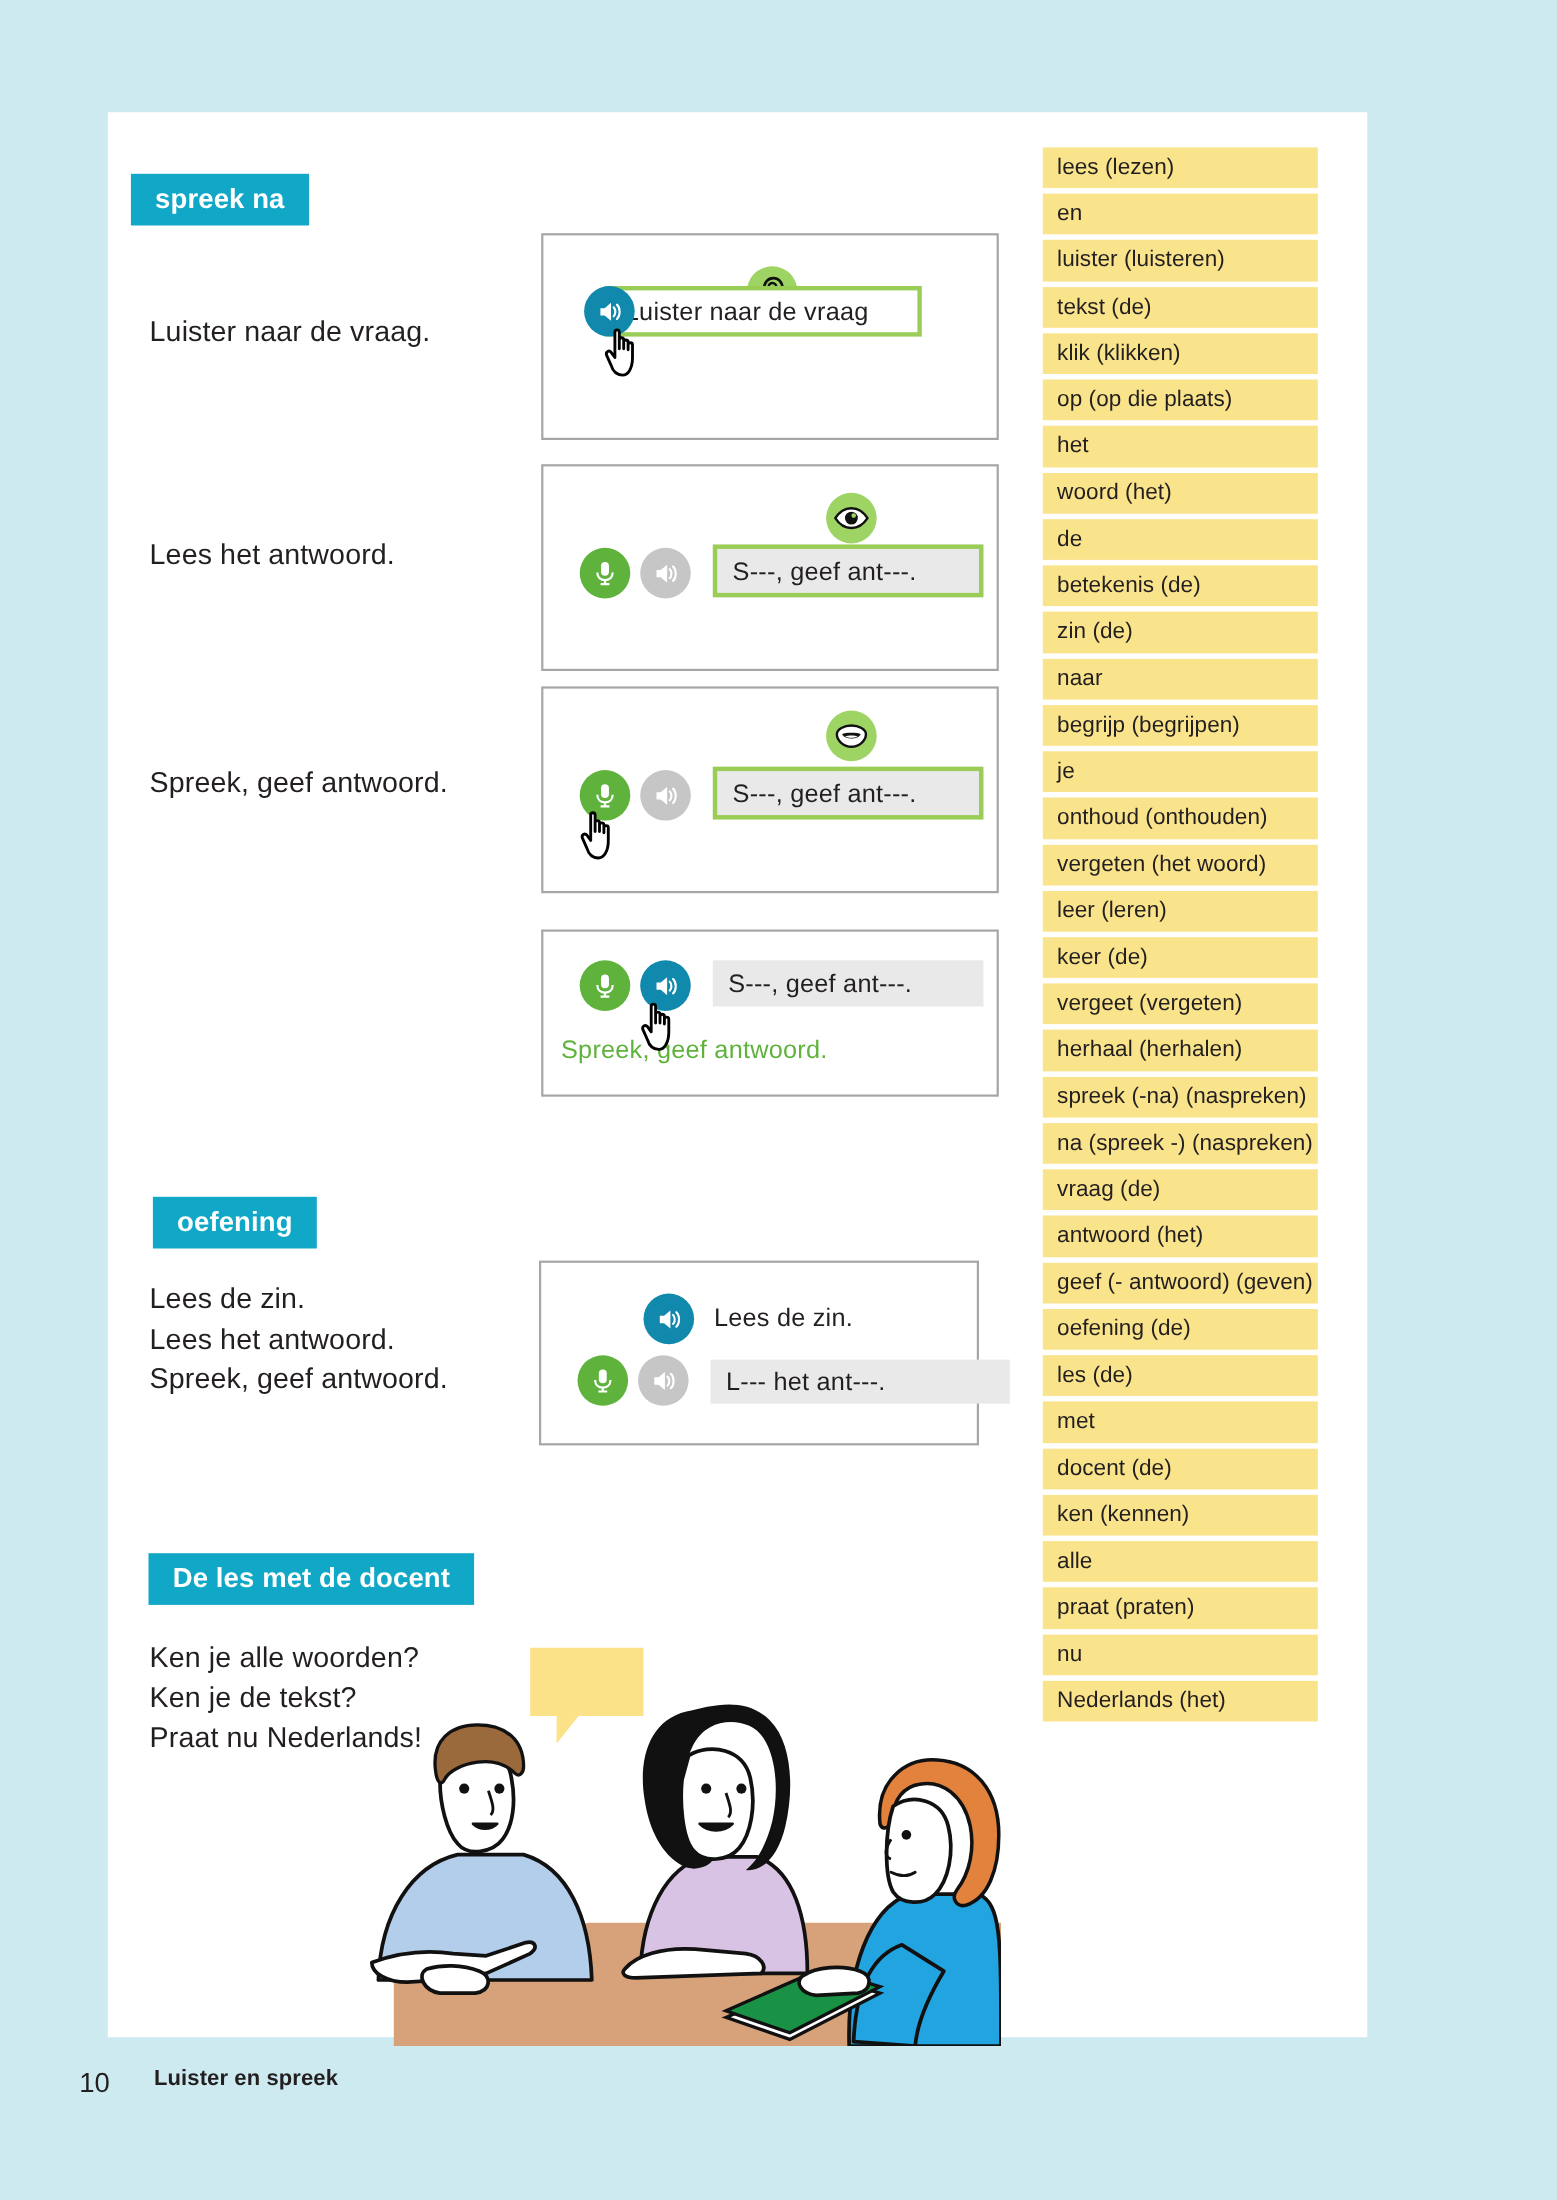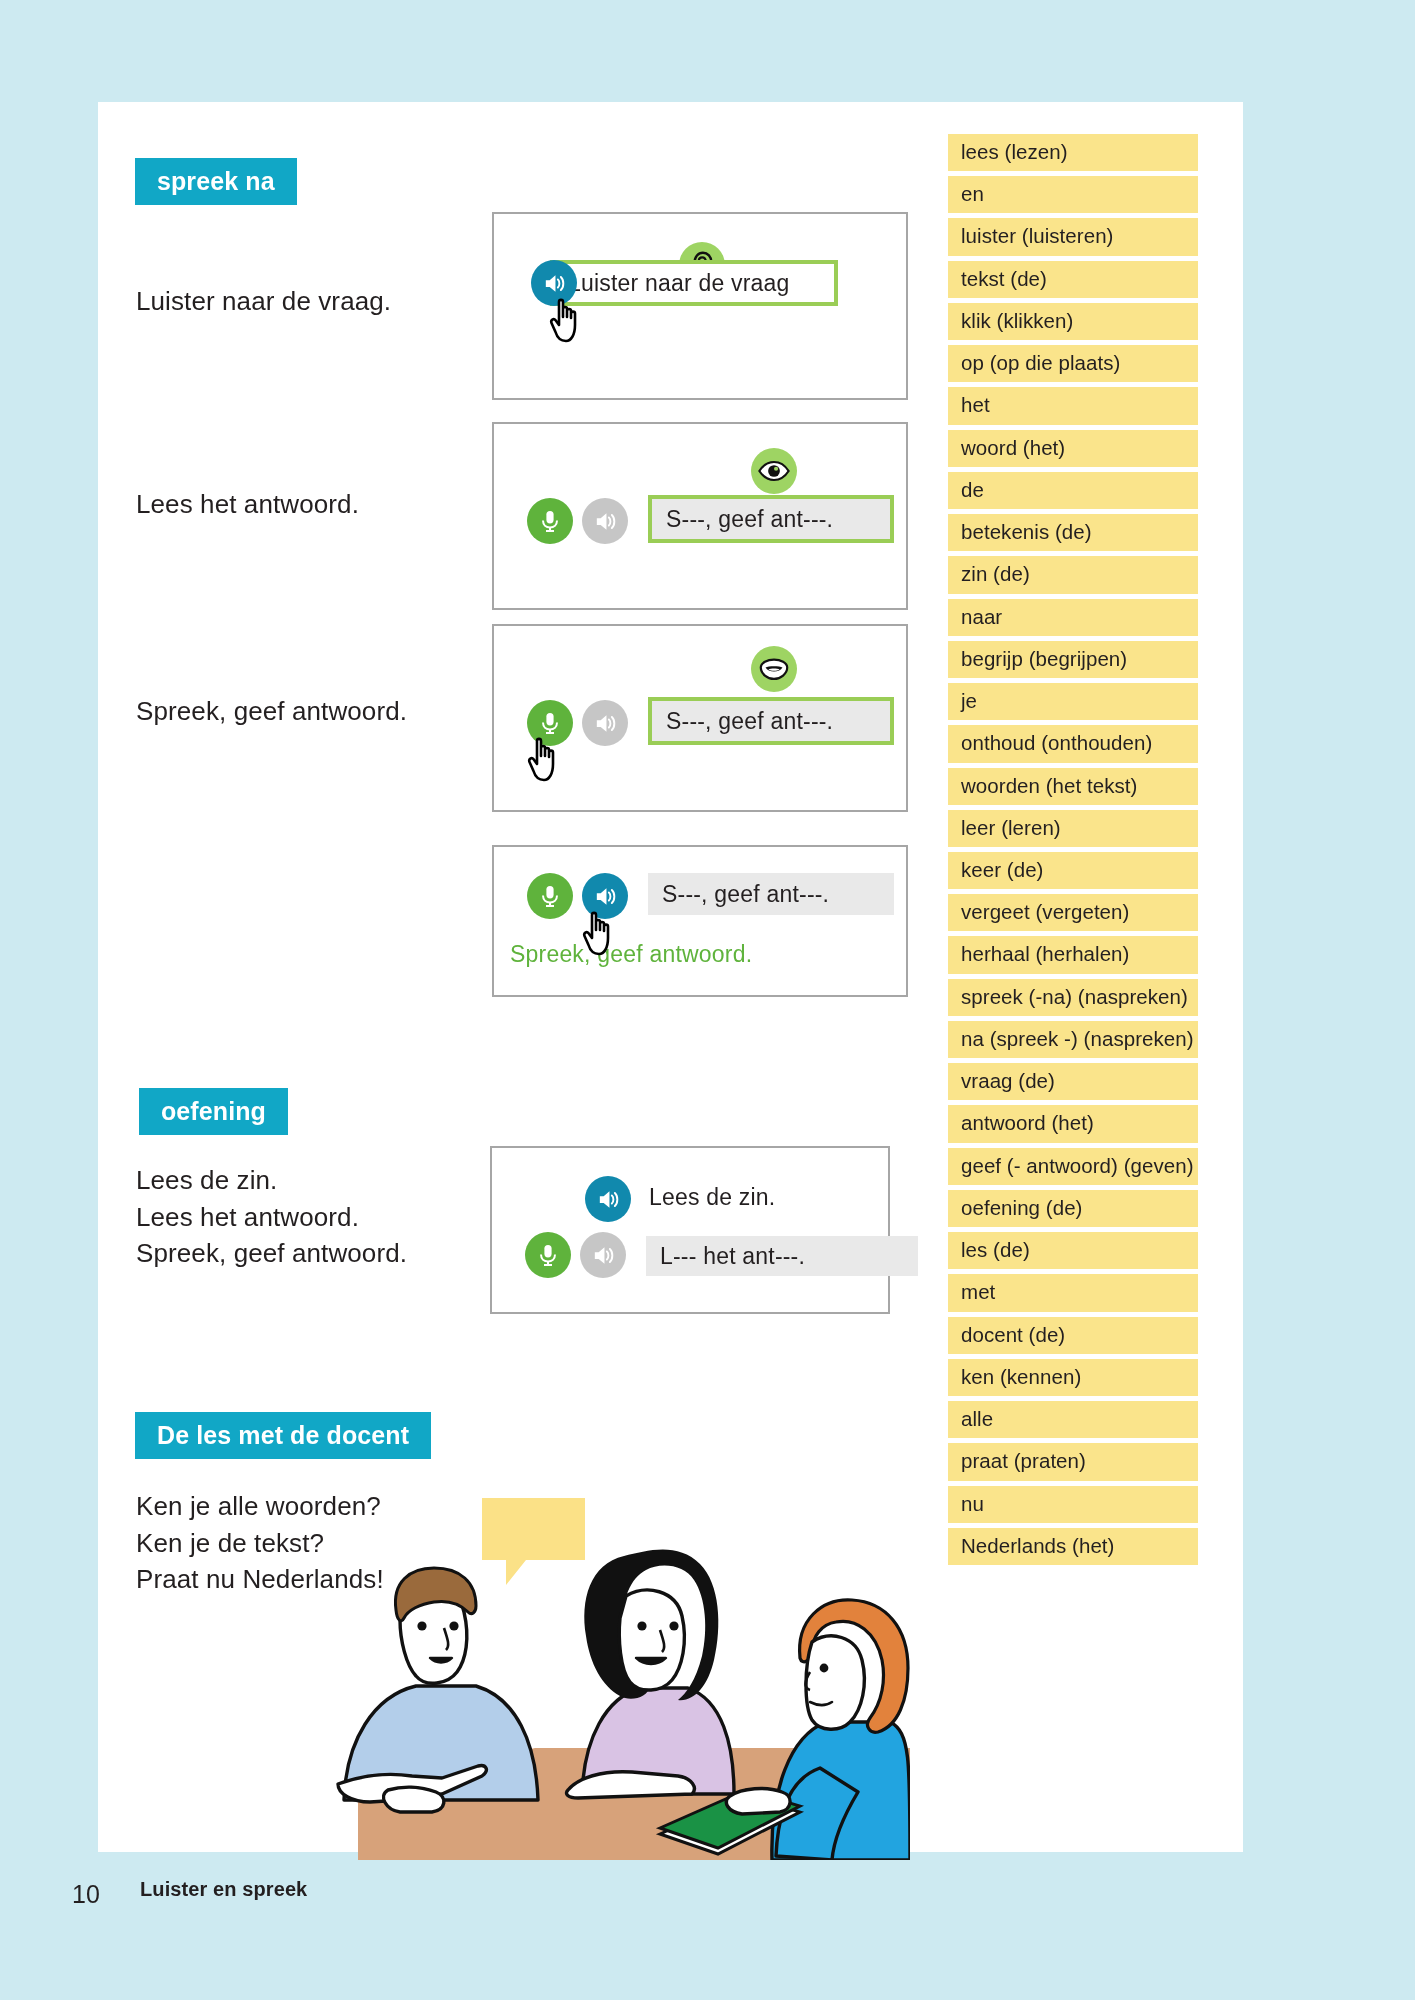--- a/index.html
+++ b/index.html
@@ -154,21 +154,21 @@
     letter-spacing: .1px;
   }
 </style>
 </head>
 <body>
 
 <div id="root">
 
   <div class="page-sheet"></div>
 
-  <div class="section-tab" style="left:135px; top:158px;text-align:right;">
+  <div class="section-tab" style="left:119px; top:158px;text-align:right;">
     <span>spreek na</span>
   </div>
 
   <div class="instr" style="left:136px; top:283px; width:330px;">Luister naar de vraag.</div>
 
   <div class="instr" style="left:136px; top:486px; width:330px;">Lees het antwoord.</div>
 
   <div class="instr" style="left:136px; top:693px; width:330px;">Spreek, geef antwoord.</div>
 
   <div class="panel" style="left:492px; top:212px; width:416px; height:188px;">
@@ -470,21 +470,21 @@
       <div class="vocab-item">op (op die plaats)</div>
       <div class="vocab-item">het</div>
       <div class="vocab-item">woord (het)</div>
       <div class="vocab-item">de</div>
       <div class="vocab-item">betekenis (de)</div>
       <div class="vocab-item">zin (de)</div>
       <div class="vocab-item">naar</div>
       <div class="vocab-item">begrijp (begrijpen)</div>
       <div class="vocab-item">je</div>
       <div class="vocab-item">onthoud (onthouden)</div>
-      <div class="vocab-item">woorden (het tekst)</div>
+      <div class="vocab-item">vergeten (het woord)</div>
       <div class="vocab-item">leer (leren)</div>
       <div class="vocab-item">keer (de)</div>
       <div class="vocab-item">vergeet (vergeten)</div>
       <div class="vocab-item">herhaal (herhalen)</div>
       <div class="vocab-item">spreek (-na) (naspreken)</div>
       <div class="vocab-item">na (spreek -) (naspreken)</div>
       <div class="vocab-item">vraag (de)</div>
       <div class="vocab-item">antwoord (het)</div>
       <div class="vocab-item">geef (- antwoord) (geven)</div>
       <div class="vocab-item">oefening (de)</div>

